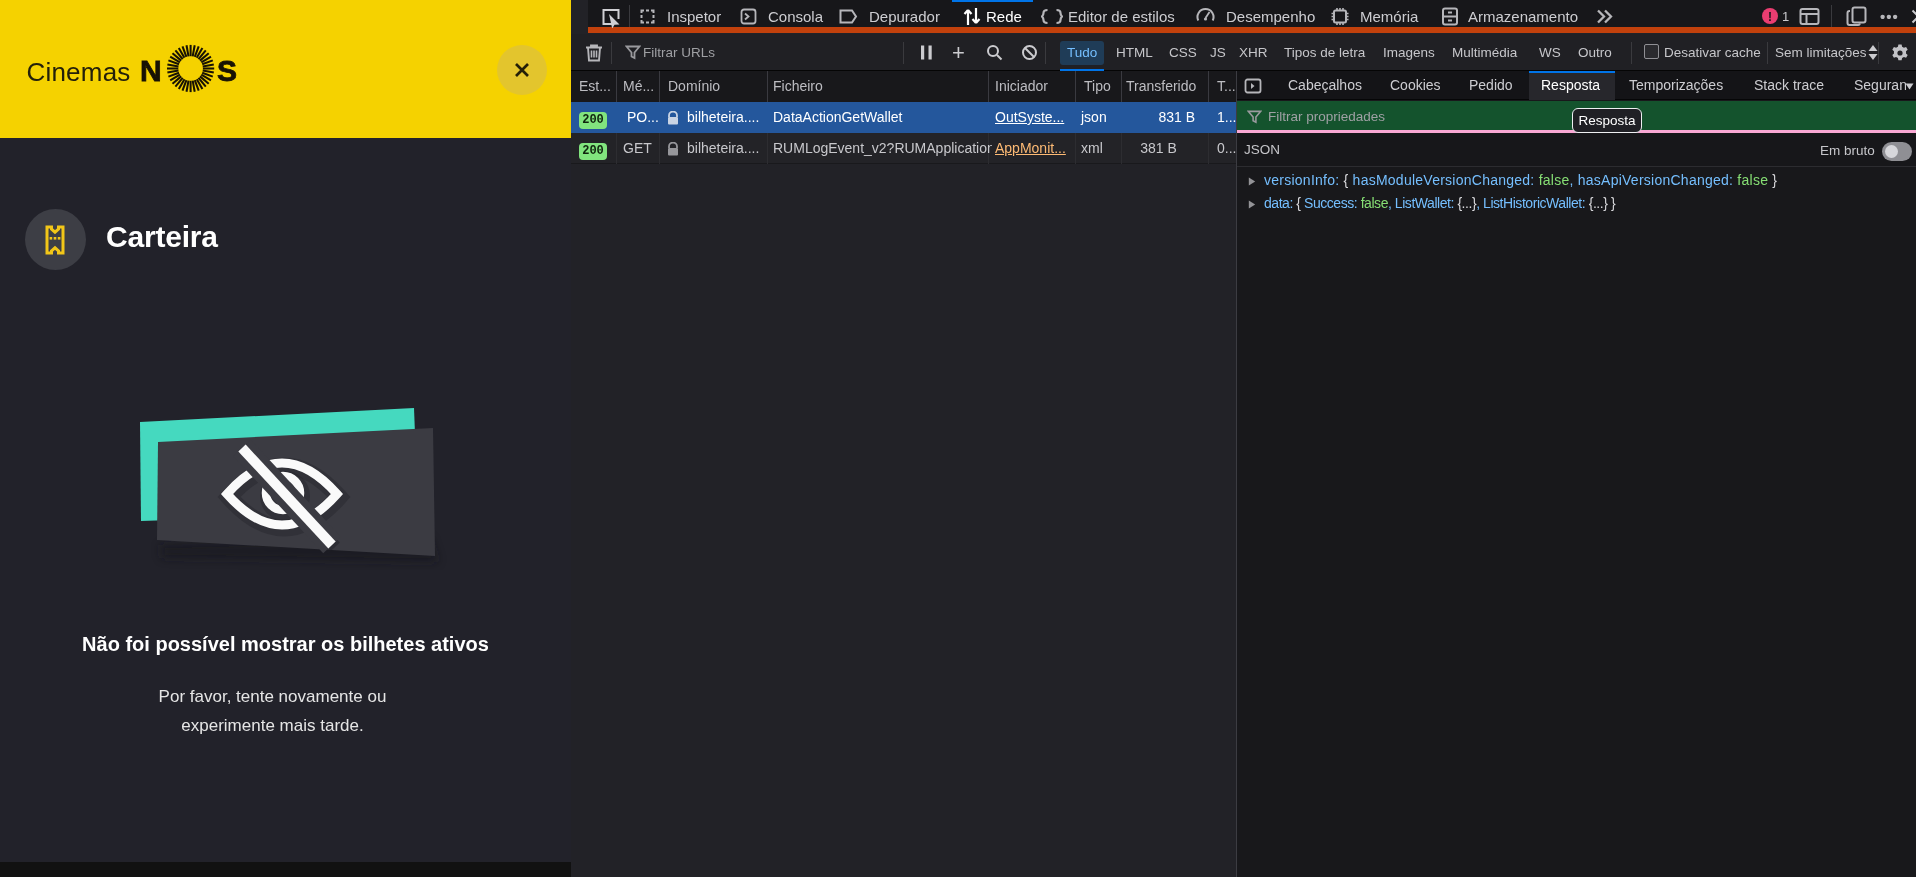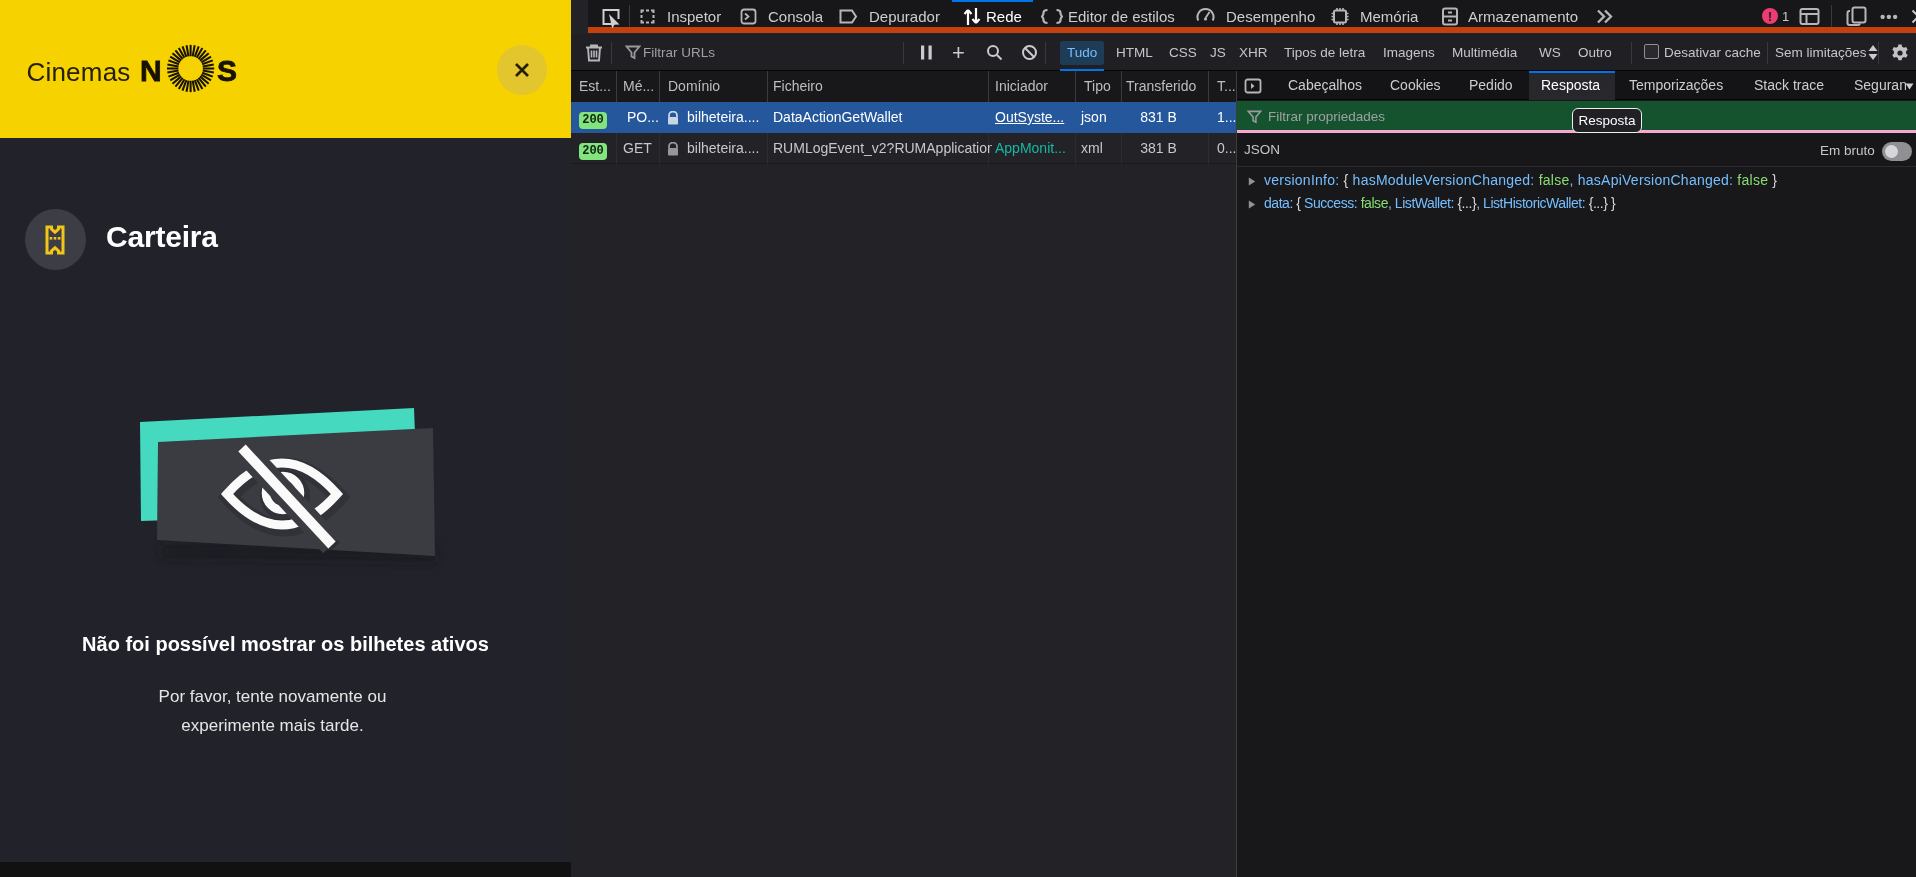--- a/index.html
+++ b/index.html
@@ -257,40 +257,40 @@
     <div class="badge200" style="left:8px">200</div>
     <div class="cell" style="left:50px;width:43px;padding-left:6px">PO...</div>
     <svg class="abs" style="left:96px;top:9px" width="12" height="14" viewBox="0 0 12 14">
         <path d="M2 6 V4.5 A4 4 0 0 1 10 4.5 V6" fill="none" stroke="#c9d4e4" stroke-width="1.8"></path>
         <rect x="1" y="6" width="10" height="7.5" rx="1" fill="#c9d4e4"></rect>
       </svg>
     <div class="cell" style="left:112px;width:82px;padding-left:4px">bilheteira....</div>
     <div class="cell" style="left:197px;width:221px;padding-left:5px">DataActionGetWallet</div>
     <div class="cell" style="left:418px;width:87px;padding-left:6px"><span style="text-decoration:underline">OutSyste...</span></div>
     <div class="cell" style="left:505px;width:46px;padding-left:5px">json</div>
-    <div class="cell" style="left:551px;width:87px;text-align:center;padding-right:14px;padding-left:0">831 B</div>
+    <div class="cell" style="left:551px;width:87px;text-align:right;padding-right:14px;padding-left:0">831 B</div>
     <div class="cell" style="left:638px;width:27px">1...</div>
   </div>
   <div id="row2">
     <div class="abs" style="left:45px;top:0;width:1px;height:31px;background:#2d2d31"></div>
     <div class="abs" style="left:88px;top:0;width:1px;height:31px;background:#2d2d31"></div>
     <div class="abs" style="left:196px;top:0;width:1px;height:31px;background:#2d2d31"></div>
     <div class="abs" style="left:417px;top:0;width:1px;height:31px;background:#2d2d31"></div>
     <div class="abs" style="left:504px;top:0;width:1px;height:31px;background:#2d2d31"></div>
     <div class="abs" style="left:550px;top:0;width:1px;height:31px;background:#2d2d31"></div>
     <div class="abs" style="left:637px;top:0;width:1px;height:31px;background:#2d2d31"></div>
     <div class="badge200" style="left:8px">200</div>
     <div class="cell" style="left:46px;width:43px;padding-left:6px">GET</div>
     <svg class="abs" style="left:96px;top:9px" width="12" height="14" viewBox="0 0 12 14">
         <path d="M2 6 V4.5 A4 4 0 0 1 10 4.5 V6" fill="none" stroke="#97979b" stroke-width="1.8"></path>
         <rect x="1" y="6" width="10" height="7.5" rx="1" fill="#97979b"></rect>
       </svg>
     <div class="cell" style="left:112px;width:82px;padding-left:4px">bilheteira....</div>
     <div class="cell" style="left:197px;width:224px;padding-left:5px">RUMLogEvent_v2?RUMApplication</div>
-    <div class="cell" style="left:418px;width:87px;padding-left:6px"><span style="color:#14b8a6;">AppMonit...</span></div>
+    <div class="cell" style="left:418px;width:87px;padding-left:6px"><span style="color:#fdba74;text-decoration:underline">AppMonit...</span></div>
     <div class="cell" style="left:505px;width:46px;padding-left:5px">xml</div>
     <div class="cell" style="left:551px;width:87px;text-align:center;padding-right:14px;padding-left:0">381 B</div>
     <div class="cell" style="left:638px;width:27px">0...</div>
   </div>
   <div id="rpane">
     <div class="abs" style="left:0;top:0;width:679px;height:29px;background:#141417;border-bottom:1px solid #060607">
       <svg class="abs" style="left:7px;top:6px" width="18" height="18" viewBox="0 0 18 18" fill="none" stroke="#b6b6ba" stroke-width="1.8">
         <rect x="1.5" y="2.5" width="15" height="13" rx="2"></rect>
         <path d="M7 6 L10.5 9 L7 12" fill="#b6b6ba" stroke="none"></path>
       </svg>

